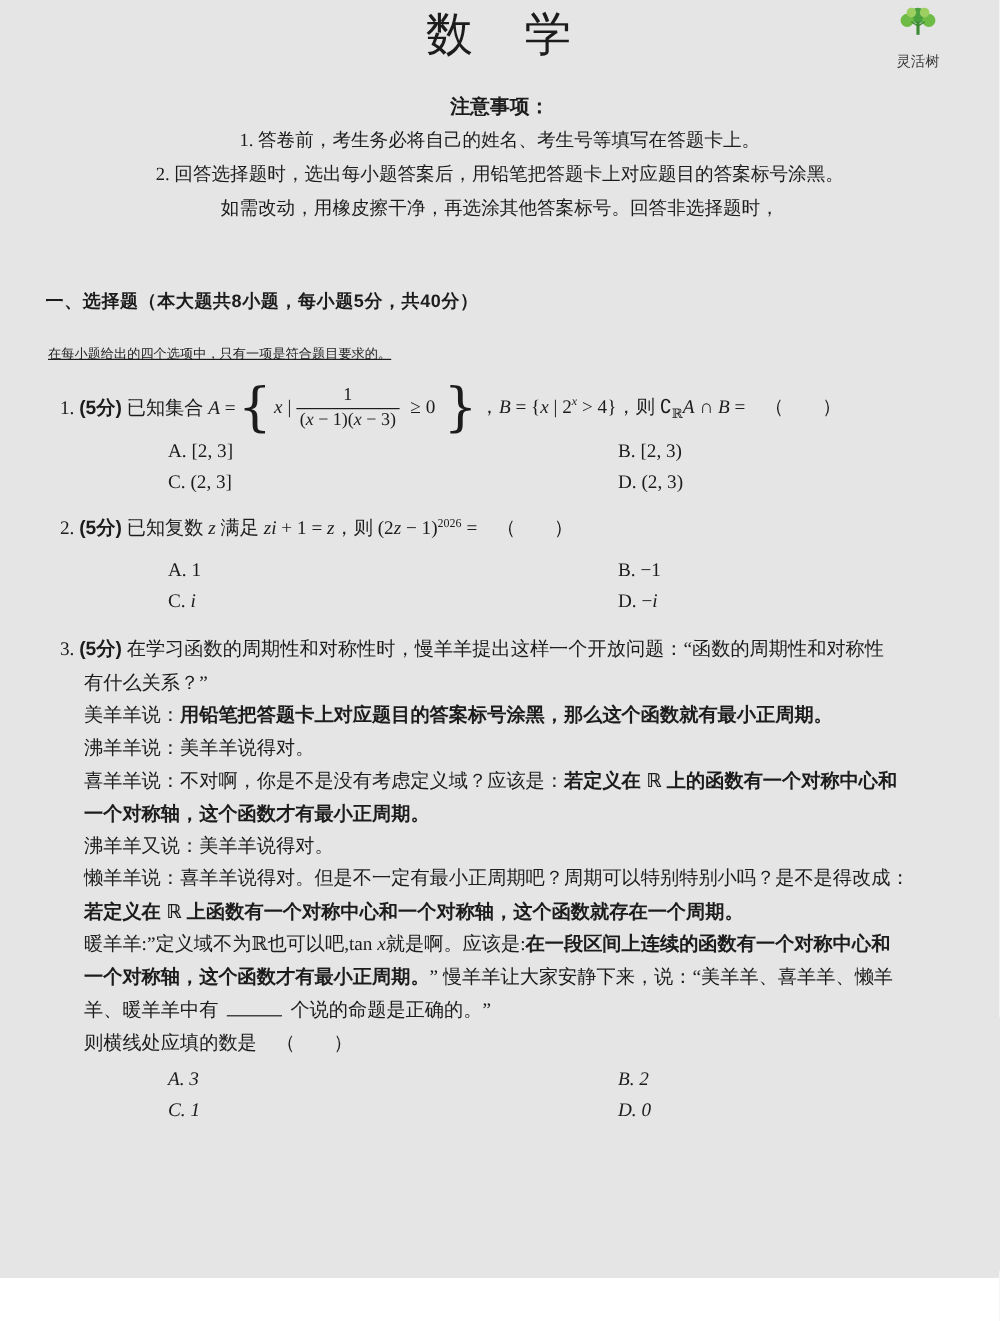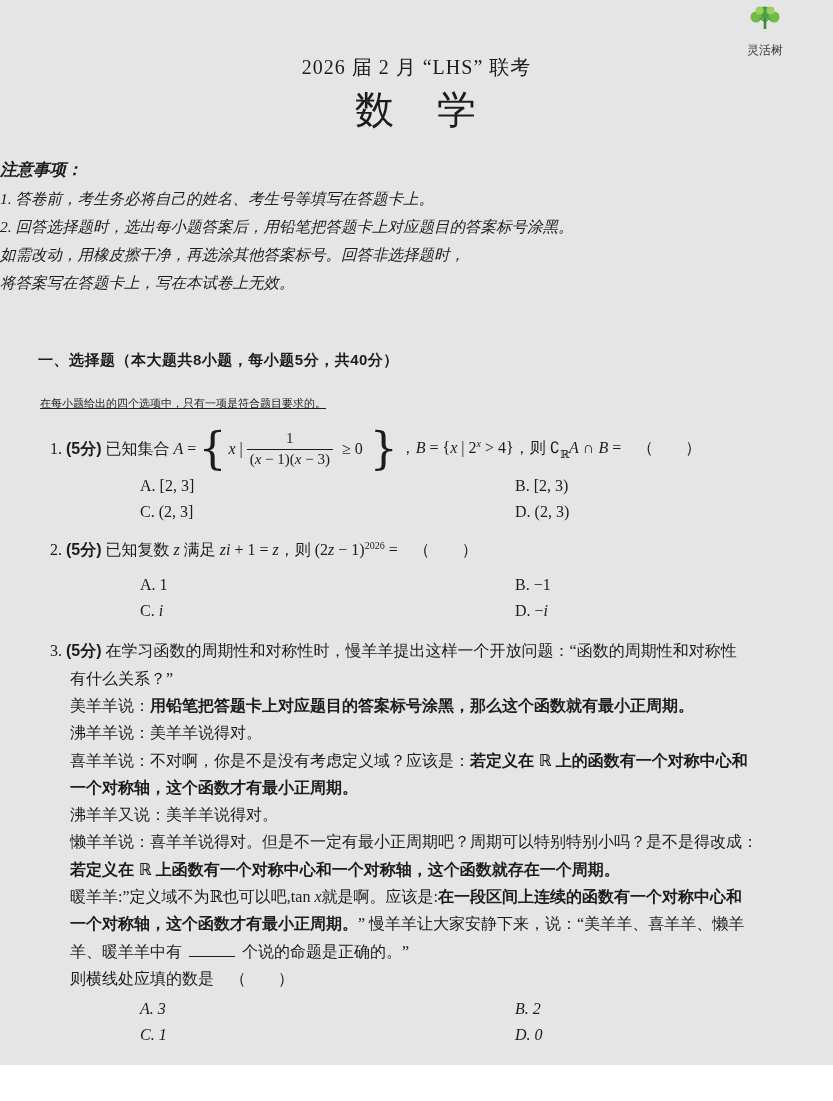--- a/index.html
+++ b/index.html
@@ -10,21 +10,21 @@
     font-family:"Liberation Serif","DejaVu Serif",serif;
     font-size:16px;
   }
   
   .logo { position:absolute; top:4px; right:42px; width:52px; text-align:center; }
   .logo-label { font-size:12px; color:#3c3c3c; font-family:"Liberation Sans",sans-serif; margin-top:-2px; }
   
   .exam-title { margin-top:54px; text-align:center; font-size:20px; letter-spacing:1px; }
   .subject-title { margin-top:2px; text-align:center; font-size:39px; letter-spacing:2px; }
   
-  .notice { text-align:left;font-style:italic; }
+  .notice { text-align:center; }
   .notice-heading { margin-top:22px; font-size:16.5px; font-weight:bold; }
   .notice-line { line-height:28px; font-size:15.5px; }
   .notice-lines { margin-top:4px; }
   
   .section-heading {
     margin:54px 0 0 38px; font-size:15px; font-weight:bold;
     font-family:"Liberation Sans","DejaVu Sans",sans-serif; letter-spacing:0.5px;
   }
   .section-instruction {
     margin:26px 0 0 40px; font-size:11px;
@@ -69,30 +69,28 @@
       <circle cx="31" cy="13" r="5.5" fill="#6ebb45"></circle>
       <circle cx="16.5" cy="6.5" r="4" fill="#9ccf5f"></circle>
       <circle cx="27.5" cy="6.5" r="4" fill="#9ccf5f"></circle>
       <rect x="20.7" y="14" width="2.6" height="11" fill="#3e8a33"></rect>
       <path d="M21.5 18 L16 14.5 L17 13.8 L22 17 Z" fill="#3e8a33"></path>
       <path d="M22.5 18 L28 14.5 L27 13.8 L22 17 Z" fill="#3e8a33"></path>
     </svg>
     <div class="logo-label">灵活树</div>
   </div>
 
-  <div class="exam-title">2026 届 2 月 “LHS” 联考</div>
   <div class="subject-title">数　学</div>
 
   <div class="notice">
     <div class="notice-heading">注意事项：</div>
     <div class="notice-lines">
       <div class="notice-line">1. 答卷前，考生务必将自己的姓名、考生号等填写在答题卡上。</div>
       <div class="notice-line">2. 回答选择题时，选出每小题答案后，用铅笔把答题卡上对应题目的答案标号涂黑。</div>
       <div class="notice-line">如需改动，用橡皮擦干净，再选涂其他答案标号。回答非选择题时，</div>
-      <div class="notice-line">将答案写在答题卡上，写在本试卷上无效。</div>
     </div>
   </div>
 
   <div class="section-heading">一、选择题（本大题共8小题，每小题5分，共40分）</div>
   <div class="section-instruction">在每小题给出的四个选项中，只有一项是符合题目要求的。</div>
 
   <div class="question q1">
     <div class="q1-line hang">
       <span><span>1. </span><span class="b">(5分)</span><span> 已知集合 </span><span class="i">A</span><span> = </span></span>
       <span class="brace">{</span>

